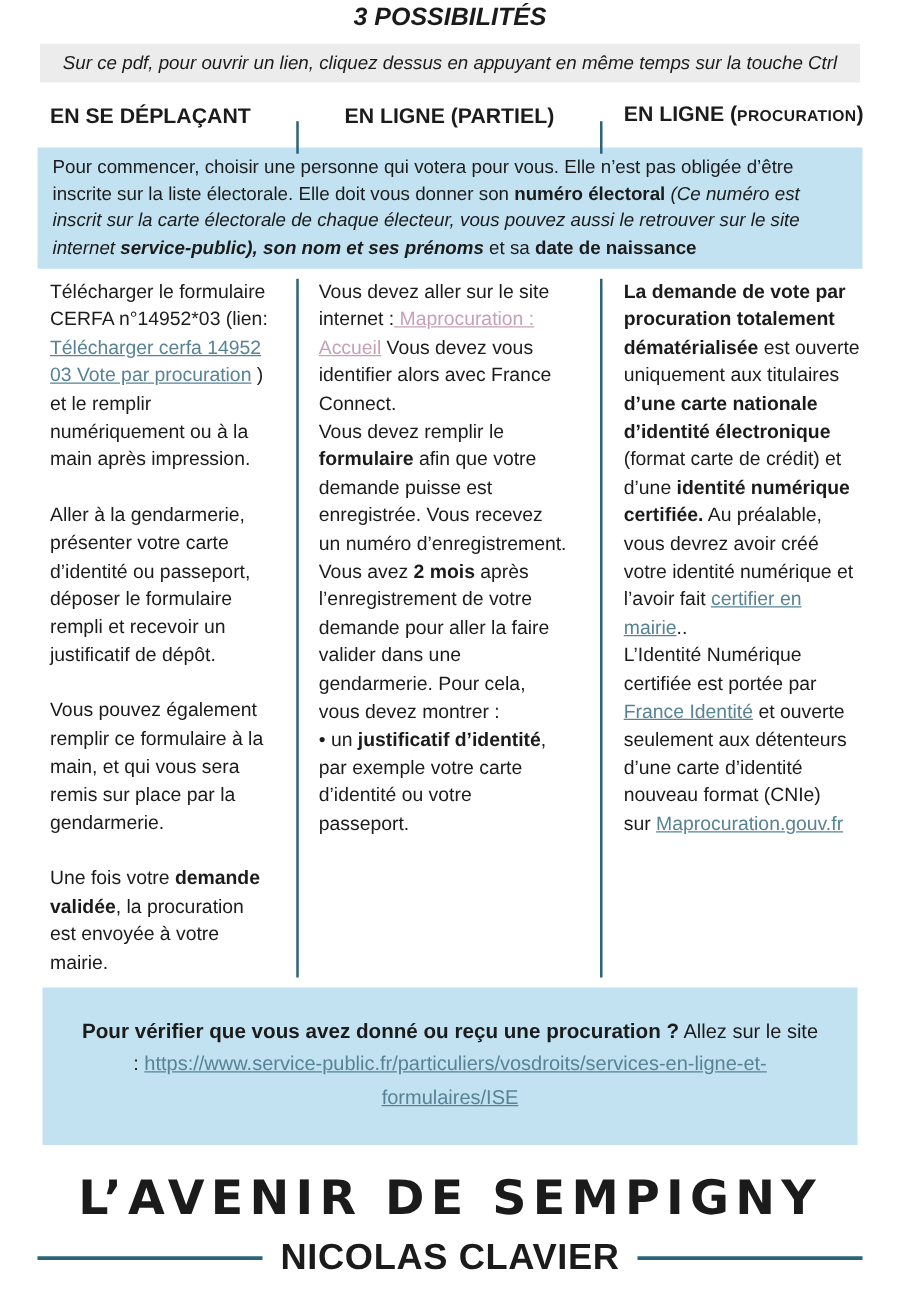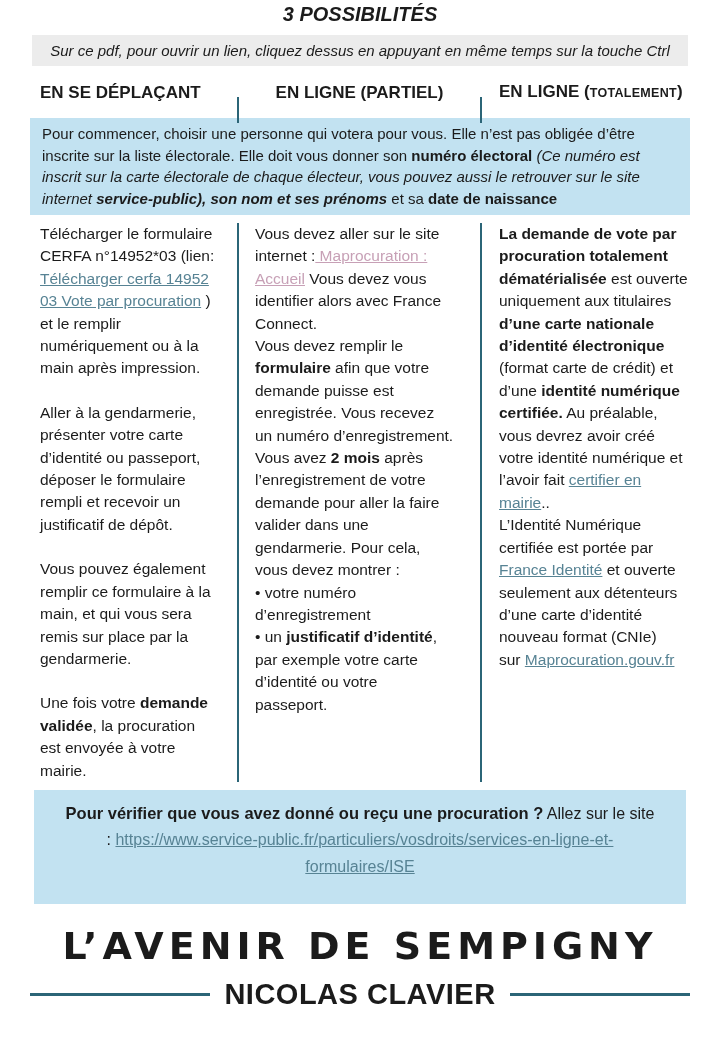--- a/index.html
+++ b/index.html
@@ -38,58 +38,57 @@
   .para{margin:0;}
   .para.gap{margin-bottom:22px;}
   .para.gap:last-child{margin-bottom:0;}
 
   .b{font-weight:bold;}
   .i{font-style:italic;}
   .bi{font-weight:bold;font-style:italic;margin-top:18px;}
   .lnk{color:var(--link);text-decoration:underline;cursor:pointer;}
   .lnk.visited{color:var(--link-visited);}
 
-  .verify-box{margin:8px 34px 0;background:var(--box-blue);text-align:center;font-size:16px;line-height:26.5px;padding:10px 28px 24px;}
+  .verify-box{margin:8px 34px 0;background:var(--box-blue);text-align:center;font-size:16px;line-height:26.5px;padding:22px 28px 24px;}
   .verify-box .b{font-size:16.5px;}
 
   .brand{text-align:center;font-size:38px;font-weight:bold;letter-spacing:5px;margin-top:20px;white-space:nowrap;font-family:"DejaVu Sans",sans-serif;}
   .author-row{display:flex;align-items:center;gap:14px;margin:10px 30px 0;}
   .hline{flex:1;height:3px;background:var(--accent-teal);}
   .author{font-size:29px;font-weight:bold;letter-spacing:0.5px;white-space:nowrap;font-family:"Liberation Sans",sans-serif;}
 </style>
 </head>
 <body>
 
 <div class="page">
 
   <div class="subtitle">3 POSSIBILITÉS</div>
   <div class="hint-bar">Sur ce pdf, pour ouvrir un lien, cliquez dessus en appuyant en même temps sur la touche Ctrl</div>
 
   <div class="grid5 col-headers">
     <div class="col-header"><span>EN SE DÉPLAÇANT</span></div>
     <div class="vdiv"></div>
     <div class="col-header center"><span>EN LIGNE (PARTIEL)</span></div>
     <div class="vdiv"></div>
-    <div class="col-header pad3"><span>EN LIGNE (</span><span class="sm">TOTALEMENT</span><span>)</span></div>
+    <div class="col-header pad3"><span>EN LIGNE (</span><span class="sm">PROCURATION</span><span>)</span></div>
   </div>
 
   <div class="intro-box"><span>Pour commencer, choisir une personne qui votera pour vous. Elle n’est pas obligée d’être inscrite sur la liste électorale. Elle doit vous donner son </span><span class="b">numéro électoral </span><span class="i">(Ce numéro est inscrit sur la carte électorale de chaque électeur, vous pouvez aussi le retrouver sur le site internet </span><span class="bi">service-public), son nom et ses prénoms</span><span> et sa </span><span class="b">date de naissance</span></div>
 
   <div class="grid5 cols">
     <div class="col col-1">
       <p class="para gap"><span>Télécharger le formulaire CERFA n°14952*03 (lien: </span><span class="lnk">Télécharger cerfa 14952 03 Vote par procuration</span><span> ) et le remplir numériquement  ou à la main après impression.</span></p>
       <p class="para gap"><span>Aller à la gendarmerie, présenter votre carte d’identité ou passeport, déposer le formulaire rempli et recevoir un justificatif de dépôt.</span></p>
       <p class="para gap"><span>Vous pouvez également remplir ce formulaire à la main, et qui vous sera remis sur place par la gendarmerie.</span></p>
       <p class="para"><span>Une fois votre </span><span class="b">demande validée</span><span>, la procuration est envoyée à votre mairie.</span></p>
     </div>
     <div class="vdiv"></div>
     <div class="col col-2">
       <p class="para"><span>Vous devez aller sur le site internet :</span><span class="lnk visited"> Maprocuration : Accueil</span><span> Vous devez vous identifier alors avec France Connect.</span></p>
       <p class="para"><span>Vous devez remplir le </span><span class="b">formulaire</span><span> afin que  votre demande puisse  est enregistrée. Vous recevez un numéro d’enregistrement. Vous avez </span><span class="b">2 mois</span><span> après l’enregistrement de votre demande pour aller la faire valider dans une gendarmerie. Pour cela, vous devez montrer :</span></p>
-      <p class="para"><span>• votre numéro d’enregistrement</span></p>
       <p class="para"><span>• un </span><span class="b">justificatif d’identité</span><span>, par exemple votre carte d’identité ou votre passeport.</span></p>
     </div>
     <div class="vdiv"></div>
     <div class="col col-3">
       <p class="para"><span class="b">La demande de vote par procuration totalement dématérialisée</span><span> est ouverte uniquement aux titulaires </span><span class="b">d’une carte nationale d’identité électronique</span><span> (format carte de crédit) et d’une </span><span class="b">identité numérique certifiée.</span><span> Au préalable, vous devrez avoir créé votre identité numérique et l’avoir fait </span><span class="lnk">certifier en mairie</span><span>..</span></p>
       <p class="para"><span>L’Identité Numérique certifiée est portée par </span><span class="lnk">France Identité</span><span> et ouverte seulement aux détenteurs d’une carte d’identité nouveau format (CNIe)</span></p>
       <p class="para"><span>sur </span><span class="lnk">Maprocuration.gouv.fr</span></p>
     </div>
   </div>
 

